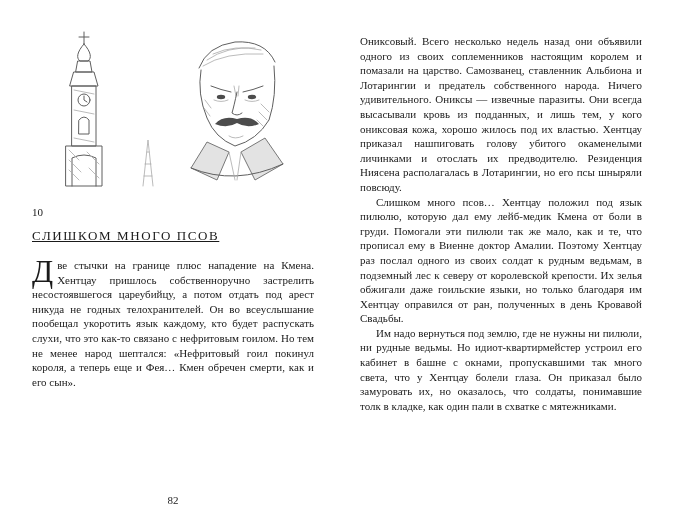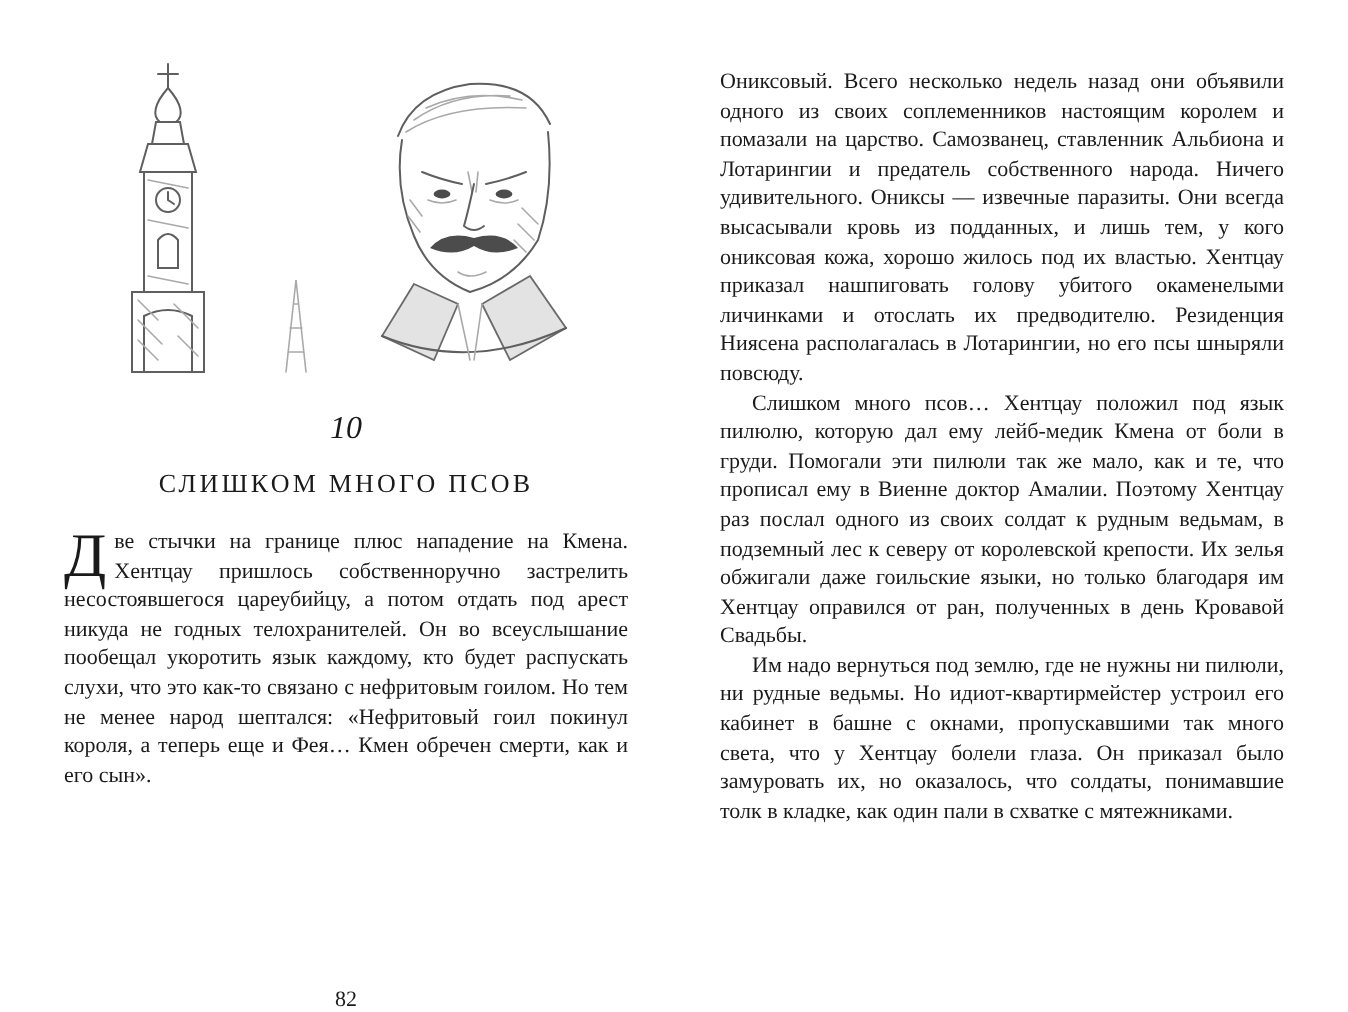--- a/index.html
+++ b/index.html
@@ -27,31 +27,31 @@
     padding-top: 28px;
     padding-bottom: 0;
   }
   .illustration-wrap {
     width: 100%;
     display: flex;
     justify-content: center;
     margin-bottom: 10px;
   }
   .chapter-number {
-    text-align: center;
-    font-size: 16px;
+    text-align: left;
+    font-size: 11px;
     margin: 6px 0 10px 0;
-    font-style: italic;
   }
   .chapter-title {
-    text-align: center;
+    text-align: left;
     font-size: 13px;
     font-weight: normal;
     letter-spacing: 1.6px;
     margin: 0 0 14px 0;
+    text-decoration: underline;
   }
   .body-text, .paragraphs p {
     font-size: 11px;
     line-height: 14.6px;
     text-align: justify;
     margin: 0;
   }
   .paragraphs p { text-indent: 16px; }
   .paragraphs.no-first-indent p:nth-of-type(1) { text-indent: 0; }
   .drop-cap {

